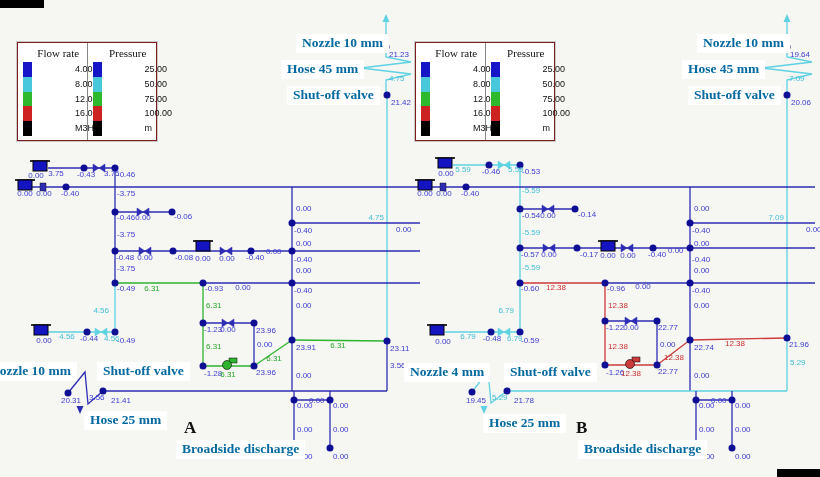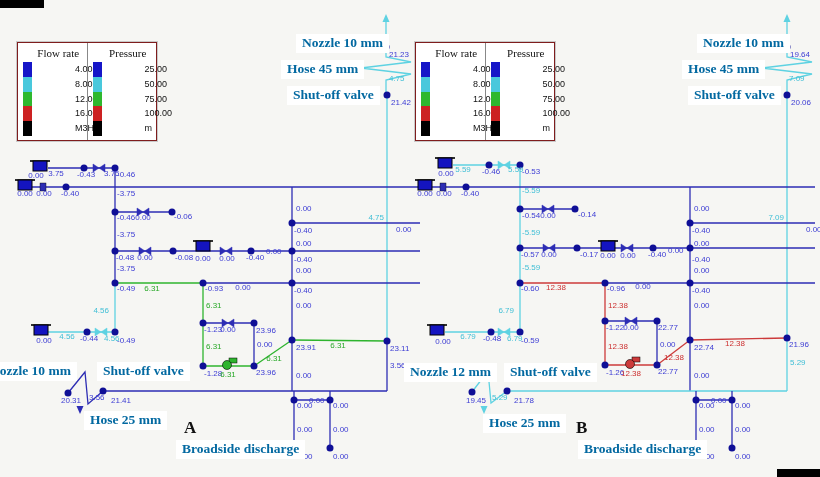--- a/index.html
+++ b/index.html
@@ -411,21 +411,21 @@
   <div id="callouts">
       <div class="callout" style="left: 296px; top: 34px;">Nozzle 10 mm</div>
       <div class="callout" style="left: 281px; top: 60px;">Hose 45 mm</div>
       <div class="callout" style="left: 287px; top: 86px;">Shut-off valve</div>
       <div class="callout" style="left: 697px; top: 34px;">Nozzle 10 mm</div>
       <div class="callout" style="left: 682px; top: 60px;">Hose 45 mm</div>
       <div class="callout" style="left: 688px; top: 86px;">Shut-off valve</div>
       <div class="callout" style="left: -16px; top: 362px;">Nozzle 10 mm</div>
       <div class="callout" style="left: 97px; top: 362px;">Shut-off valve</div>
       <div class="callout" style="left: 84px; top: 411px;">Hose 25 mm</div>
-      <div class="callout" style="left: 404px; top: 363px;">Nozzle 12 mm</div>
+      <div class="callout" style="left: 404px; top: 363px;">Nozzle 4 mm</div>
       <div class="callout" style="left: 504px; top: 363px;">Shut-off valve</div>
       <div class="callout" style="left: 483px; top: 414px;">Hose 25 mm</div>
       <div class="callout" style="left: 176px; top: 440px;">Broadside discharge</div>
       <div class="callout" style="left: 578px; top: 440px;">Broadside discharge</div>
     </div>
   <div id="captions">
       <div class="caption" style="left: 184px; top: 418px;">A</div>
       <div class="caption" style="left: 576px; top: 418px;">B</div>
     </div>
 </div>

